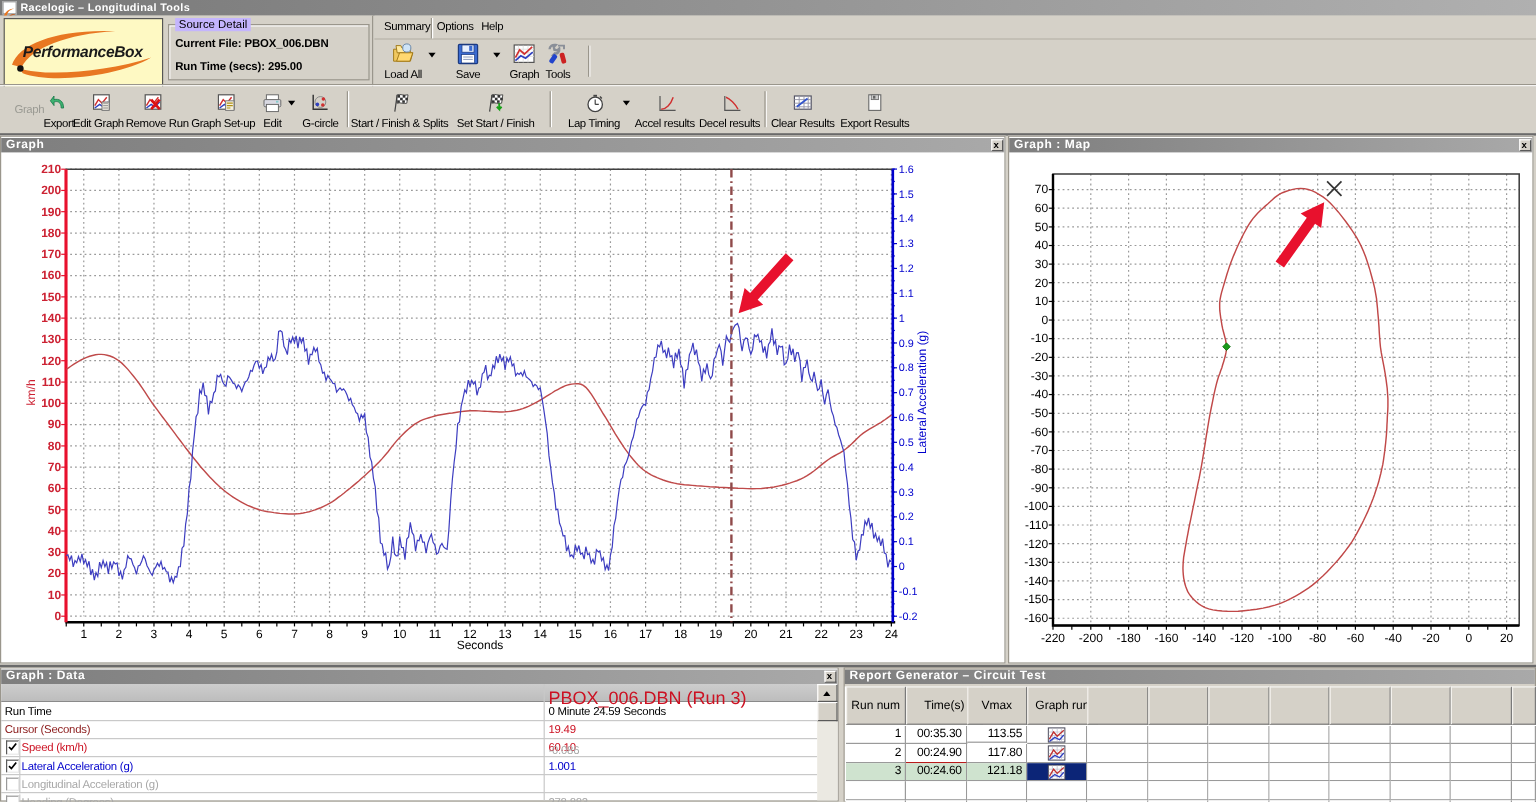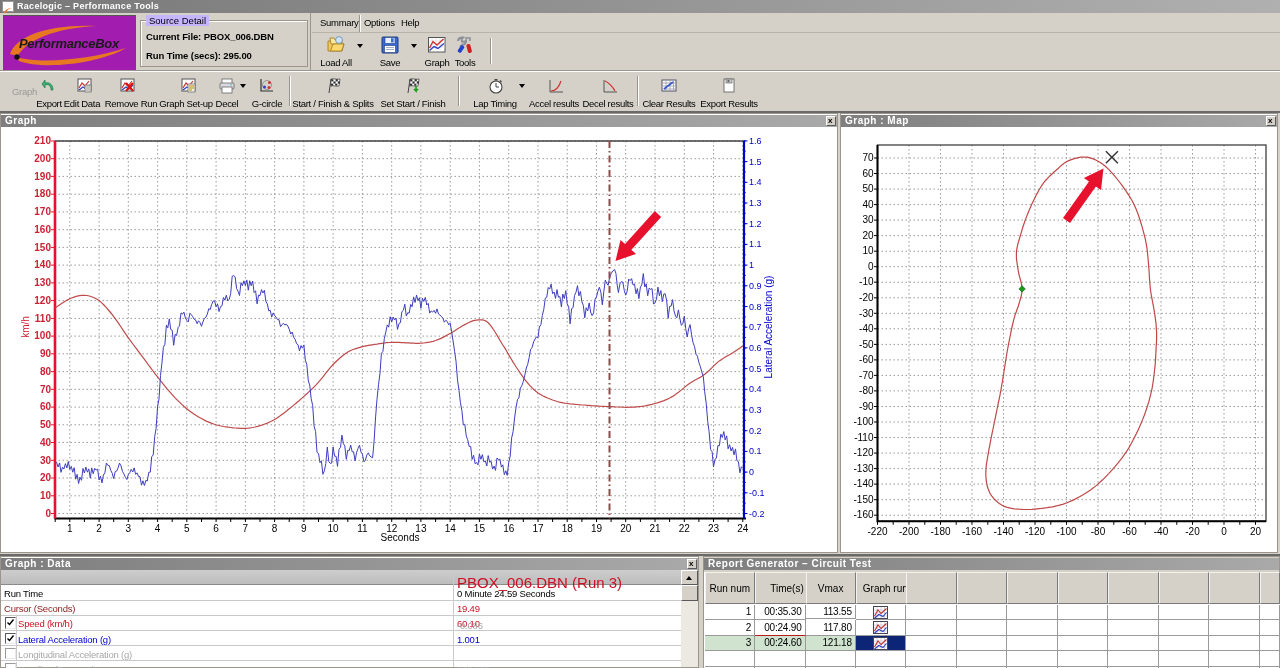--- a/index.html
+++ b/index.html
@@ -2,23 +2,23 @@
 <html><head><meta charset="utf-8"><style>
 *{margin:0;padding:0;box-sizing:border-box}
 html,body{width:1280px;height:668px;overflow:hidden;background:#d5d1c8;font-family:"Liberation Sans",sans-serif;-webkit-font-smoothing:antialiased}
 .abs{position:absolute}
 </style></head><body>
 <div class="abs" style="left:0;top:0;width:1280px;height:13px;background:linear-gradient(to right,#787878,#b0b0b0)"></div>
 <div class="abs" style="left:2px;top:1px;width:12px;height:11px;background:#fff;border:1px solid #999"><svg width="10" height="9" viewBox="0 0 10 9">
       <path d="M0 8 C1 4, 4 1, 9 1 C5 2, 3 4, 2.5 8 Z" fill="#e87722"></path>
       <path d="M3 9 C5 6, 8 5, 10 6 C8 6, 5 7.5, 4 9 Z" fill="#c2571a"></path>
     </svg></div>
-<div class="abs" style="left:17px;top:0;height:13px;line-height:13px;color:#fff;font-weight:bold;font-size:9px;letter-spacing:0.3px">Racelogic – Performance Tools</div>
+<div class="abs" style="left:17px;top:0;height:13px;line-height:13px;color:#fff;font-weight:bold;font-size:9px;letter-spacing:0.3px">Racelogic – Longitudinal Tools</div>
 <div class="abs" style="left:0;top:13px;width:311px;height:61px;background:#d5d1c8;border-right:1px solid #9a968c"></div>
-<div class="abs" style="left:3px;top:15px;width:133px;height:59px;background:#a21caf;border:1px solid #555">
+<div class="abs" style="left:3px;top:15px;width:133px;height:59px;background:#fef9c3;border:1px solid #555">
 <svg width="131" height="57" viewBox="0 0 131 57">
 <path d="M6 38 C12 20, 45 8, 92 10 C52 12, 22 24, 14 40 Z" fill="#e87722"></path>
 <path d="M12 41 C35 48, 85 44, 122 32 C95 48, 38 54, 15 45 Z" fill="#e87722"></path>
 <circle cx="13" cy="41" r="2.7" fill="#111"></circle>
 <text x="15" y="31.5" font-family="Liberation Sans" font-size="13" font-weight="bold" font-style="italic" fill="#1a1a1a" letter-spacing="-0.3">PerformanceBox</text>
 </svg></div>
 <div class="abs" style="left:140px;top:20px;width:168px;height:47px;border:1px solid #9a968c;box-shadow:inset 1px 1px 0 #fff"></div>
 <div class="abs" style="left:146px;top:15px;background:#c4b5fd;padding:0 3px;font-size:9.5px;color:#000">Source Detail</div>
 <div class="abs" style="left:146px;top:31px;font-size:9.5px;font-weight:bold;letter-spacing:-0.1px;color:#000">Current File: PBOX_006.DBN</div>
 <div class="abs" style="left:146px;top:50px;font-size:9.5px;font-weight:bold;letter-spacing:-0.1px;color:#000">Run Time (secs): 295.00</div>
@@ -67,21 +67,21 @@
     <path d="M12 12 C12 6, 8 4, 4 5 L4 2 L1 6 L4 10 L4 7 C7 6, 10 7, 10 12 Z" fill="#3cb371" stroke="#1a7a4a" stroke-width="0.7"></path>
   </svg>
 <div style="position:absolute;left:49px;top:98px;transform:translateX(-50%);white-space:nowrap;font-size:9.5px;letter-spacing:-0.3px;color:#000">Export</div>
 <svg style="position:absolute;left:77px;top:78px;width:16px;height:16px" viewBox="0 0 16 16">
     <rect x="1" y="1" width="13" height="12" fill="#fff" stroke="#555" stroke-width="1"></rect>
     <polyline points="2,10 5,5 8,8 12,3" fill="none" stroke="#d03030" stroke-width="1.2"></polyline>
     <polyline points="2,12 6,9 9,11 13,7" fill="none" stroke="#3040c0" stroke-width="1.2"></polyline>
     <rect x="8" y="7" width="6" height="7" fill="#e8e4da" stroke="#777" stroke-width="0.8"></rect>
     <path d="M9 8h4M9 10h4M9 12h4" stroke="#888" stroke-width="0.7"></path>
   </svg>
-<div style="position:absolute;left:82px;top:98px;transform:translateX(-50%);white-space:nowrap;font-size:9.5px;letter-spacing:-0.3px;color:#000">Edit Data</div>
+<div style="position:absolute;left:82px;top:98px;transform:translateX(-50%);white-space:nowrap;font-size:9.5px;letter-spacing:-0.3px;color:#000">Edit Graph</div>
 <svg style="position:absolute;left:120px;top:78px;width:16px;height:16px" viewBox="0 0 16 16">
     <rect x="1" y="1" width="13" height="12" fill="#fff" stroke="#555" stroke-width="1"></rect>
     <polyline points="2,10 5,5 8,8 12,3" fill="none" stroke="#d03030" stroke-width="1.2"></polyline>
     <polyline points="2,12 6,9 9,11 13,7" fill="none" stroke="#3040c0" stroke-width="1.2"></polyline>
     <path d="M6 5 L13 13 M13 5 L6 13" stroke="#dd1111" stroke-width="2.2"></path>
   </svg>
 <div style="position:absolute;left:131px;top:98px;transform:translateX(-50%);white-space:nowrap;font-size:9.5px;letter-spacing:-0.3px;color:#000">Remove Run</div>
 <svg style="position:absolute;left:181px;top:78px;width:16px;height:16px" viewBox="0 0 16 16">
     <rect x="1" y="1" width="13" height="12" fill="#fff" stroke="#555" stroke-width="1"></rect>
     <polyline points="2,10 5,5 8,8 12,3" fill="none" stroke="#d03030" stroke-width="1.2"></polyline>
@@ -89,21 +89,21 @@
     <rect x="7" y="6" width="7" height="8" fill="#f4f0e0" stroke="#777" stroke-width="0.8"></rect>
     <path d="M8 8h5M8 10h5M8 12h3" stroke="#b09010" stroke-width="1"></path>
   </svg>
 <div style="position:absolute;left:186px;top:98px;transform:translateX(-50%);white-space:nowrap;font-size:9.5px;letter-spacing:-0.3px;color:#000">Graph Set-up</div>
 <svg style="position:absolute;left:219px;top:78px;width:16px;height:16px" viewBox="0 0 16 16">
     <rect x="3" y="1" width="10" height="5" fill="#fff" stroke="#666" stroke-width="0.8"></rect>
     <rect x="1" y="5" width="14" height="6" rx="1" fill="#d9d9e2" stroke="#666" stroke-width="0.8"></rect>
     <rect x="3" y="9" width="10" height="6" fill="#fff" stroke="#666" stroke-width="0.8"></rect>
     <rect x="11" y="6" width="2" height="1.5" fill="#8cc"></rect>
   </svg>
-<div style="position:absolute;left:227px;top:98px;transform:translateX(-50%);white-space:nowrap;font-size:9.5px;letter-spacing:-0.3px;color:#000">Decel</div>
+<div style="position:absolute;left:227px;top:98px;transform:translateX(-50%);white-space:nowrap;font-size:9.5px;letter-spacing:-0.3px;color:#000">Edit</div>
 <div style="position:absolute;left:240px;top:84px;width:0;height:0;border-left:3.5px solid transparent;border-right:3.5px solid transparent;border-top:4px solid #000"></div>
 <svg style="position:absolute;left:259px;top:78px;width:16px;height:16px" viewBox="0 0 16 16">
     <path d="M2 1 V13 H14" stroke="#333" stroke-width="1.2" fill="none"></path>
     <circle cx="8" cy="7" r="4.5" fill="none" stroke="#888" stroke-width="0.8"></circle>
     <circle cx="10.5" cy="4.5" r="1.5" fill="#d03030"></circle>
     <circle cx="5.5" cy="9" r="1.5" fill="#3040c0"></circle>
     <circle cx="10" cy="9.5" r="1.5" fill="#d03030"></circle>
   </svg>
 <div style="position:absolute;left:267px;top:98px;transform:translateX(-50%);white-space:nowrap;font-size:9.5px;letter-spacing:-0.3px;color:#000">G-circle</div>
 <div style="position:absolute;left:289px;top:76px;width:2px;height:30px;border-left:1px solid #9a968c;border-right:1px solid #fff"></div>

